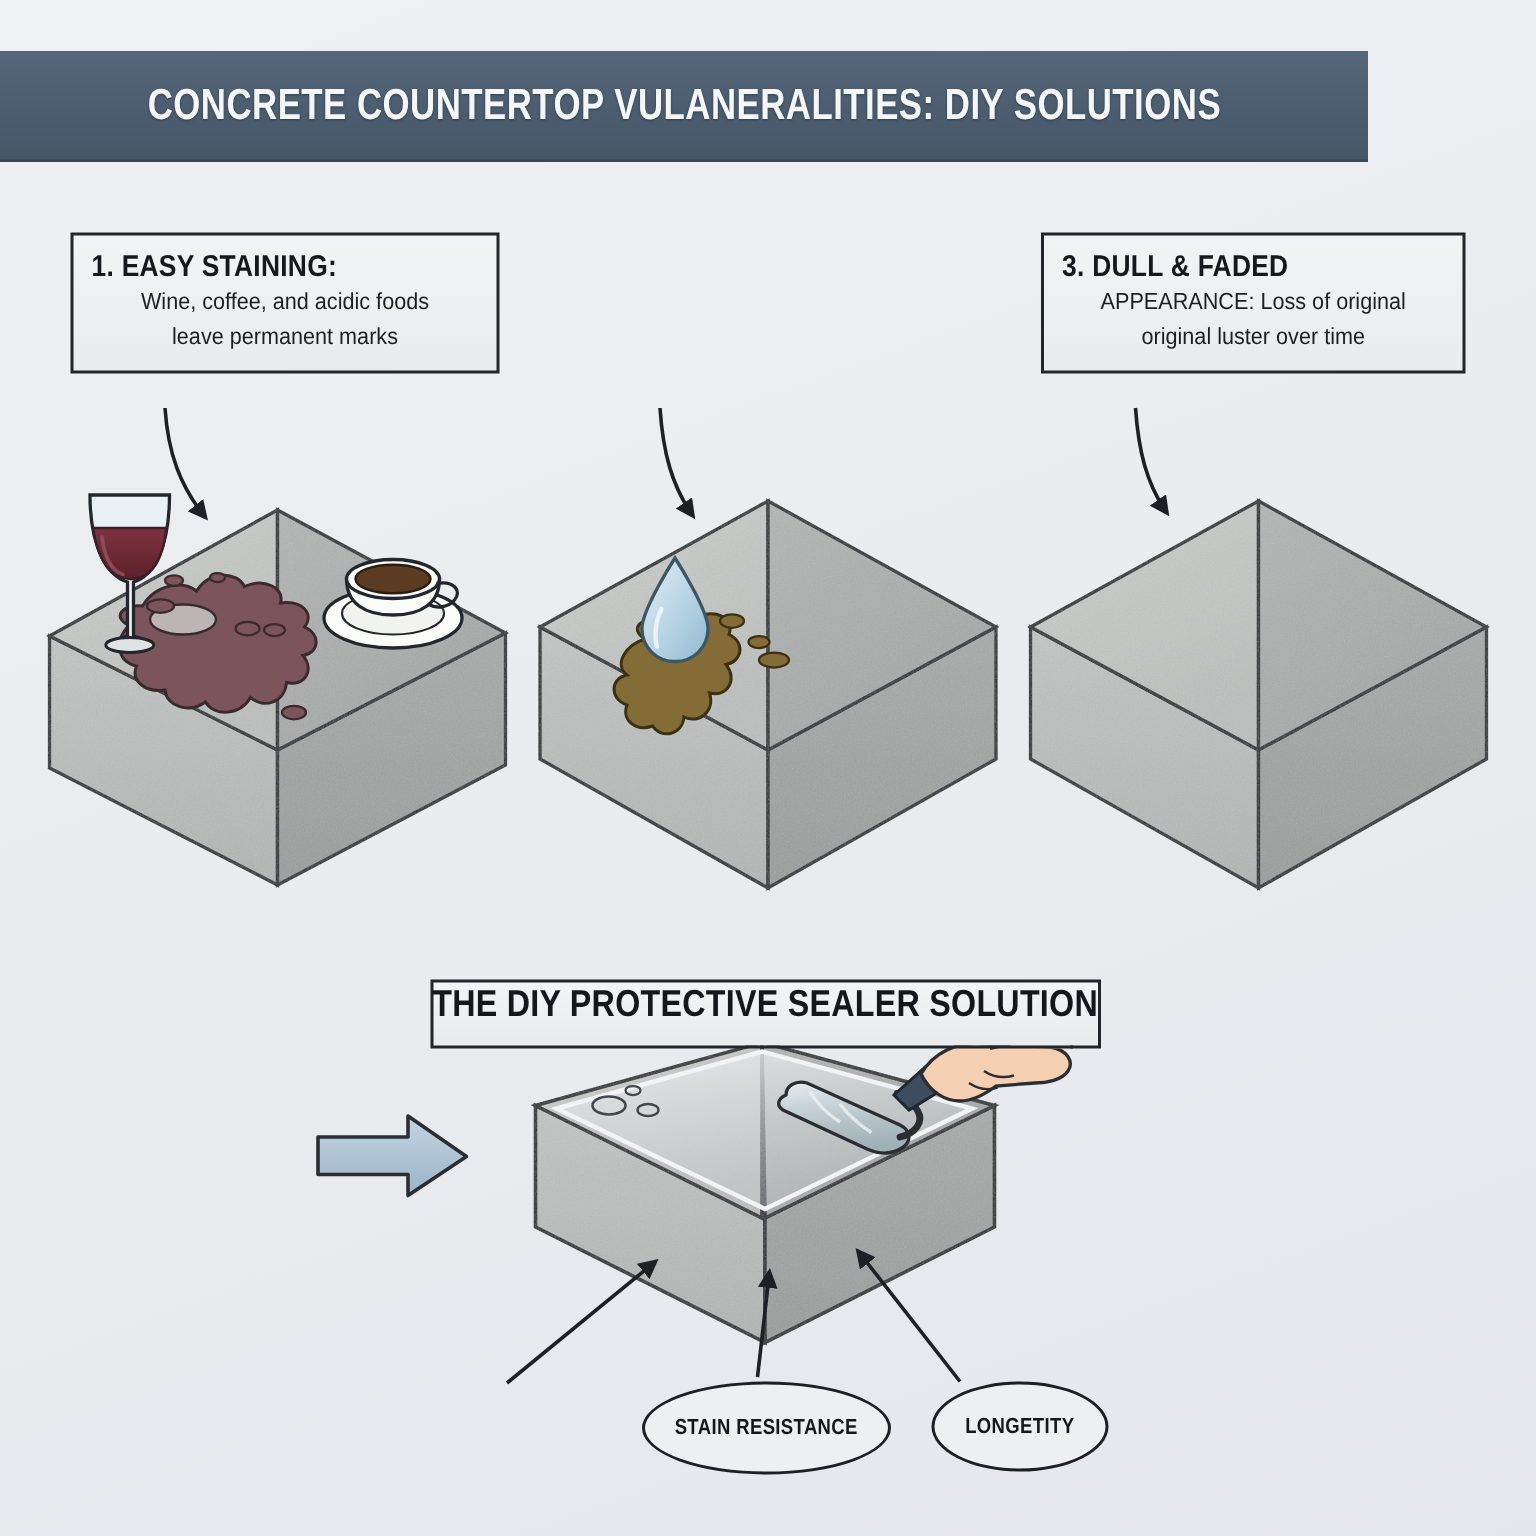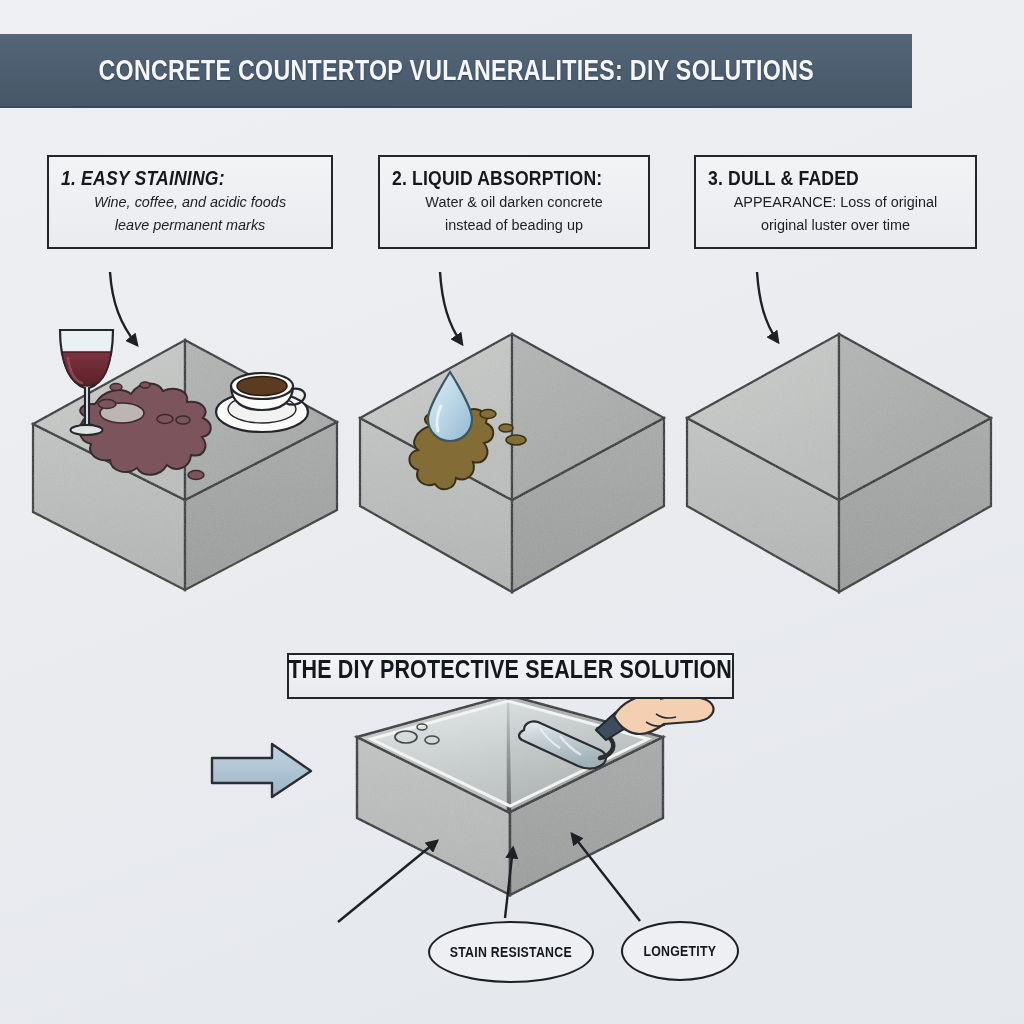--- a/index.html
+++ b/index.html
@@ -60,21 +60,21 @@
     font-size: 15.5px;
     color: #1b1e23;
     line-height: 1.28;
     text-align: center;
     margin-top: 3px;
     transform: scaleX(0.93);
     transform-origin: center;
   }
   .callout.c3 .c-body { text-align: center; }
 
-  #callout-1 { left: 47px;  top: 155px; width: 286px; font-style: italic; }
+  #callout-1 { left: 47px;  top: 155px; width: 286px; }
   #callout-2 { left: 378px; top: 155px; width: 272px; }
   #callout-3 { left: 694px; top: 155px; width: 283px; }
 
   
   #banner {
     position: absolute; left: 287px; top: 653px;
     width: 447px; height: 46px;
     background: linear-gradient(180deg, #f3f4f6 0%, #e8eaed 100%);
     border: 2px solid #22262b;
     display: flex; justify-content: center;
@@ -292,25 +292,20 @@
       <path d="M640,921 L572,834" fill="none" stroke="#1d2025" stroke-width="2.4" marker-end="url(#ah)"></path>
     </g>
   </svg>
 
   <div class="callout c1" id="callout-1">
     <div class="c-head">1. EASY STAINING:</div>
     <div class="c-body">Wine, coffee, and acidic foods</div>
     <div class="c-body">leave permanent marks</div>
   </div>
 
-  <div class="callout c2" id="callout-2">
-    <div class="c-head">2. LIQUID ABSORPTION:</div>
-    <div class="c-body">Water &amp; oil darken concrete</div>
-    <div class="c-body">instead of beading up</div>
-  </div>
 
   <div class="callout c3" id="callout-3">
     <div class="c-head">3. DULL &amp; FADED</div>
     <div class="c-body">APPEARANCE: Loss of original</div>
     <div class="c-body">original luster over time</div>
   </div>
 
   <div id="banner">
     <div id="banner-text">THE DIY PROTECTIVE SEALER SOLUTION</div>
   </div>

